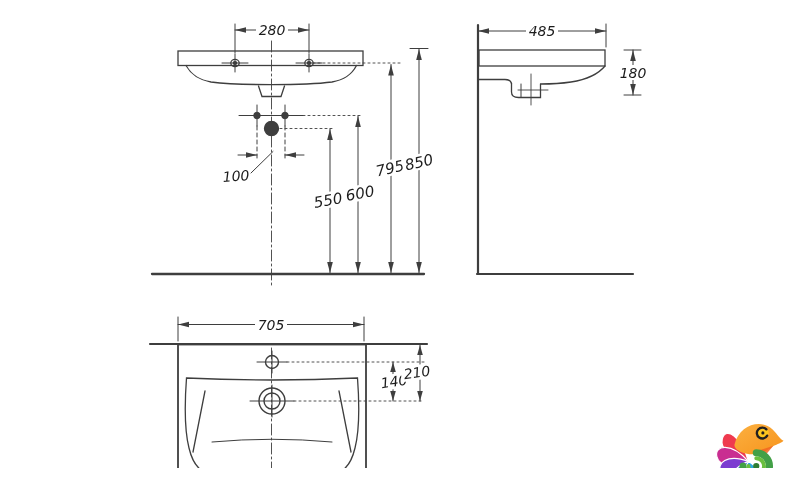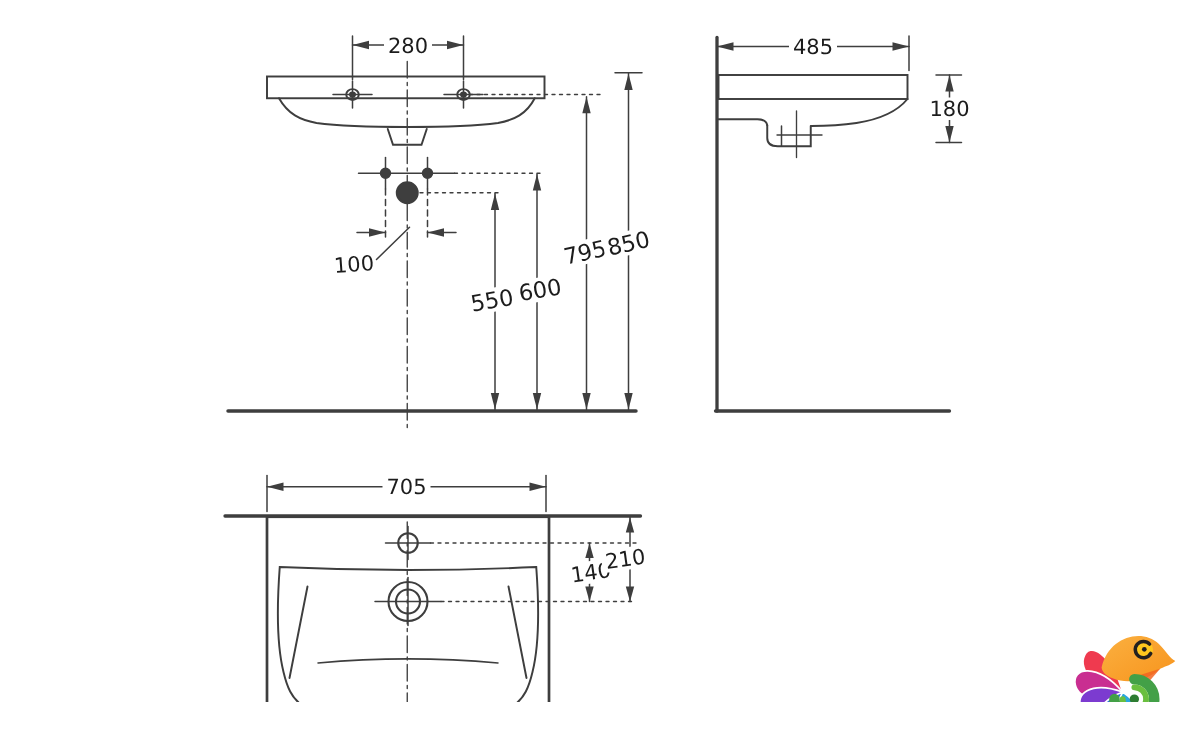--- a/index.html
+++ b/index.html
@@ -1,17 +1,17 @@
 <!DOCTYPE html>
 <html><head>
 <meta charset="utf-8">
 <style>
   html,body{margin:0;padding:0;background:#fff;}
   #canvas{position:relative;width:800px;height:468px;background:#fff;overflow:hidden;
-          font-family:"DejaVu Sans", sans-serif;}
+          font-family:"DejaVu Sans", sans-serif;font-style:italic;}
   svg{display:block;}
   .dim-label{font-family:"DejaVu Sans", sans-serif;font-size:14px;fill:#1c1c1c;}
   .dim-label.big{font-size:15px;}
   text{user-select:none;}
 </style>
 </head>
 <body>
 
 <div id="canvas">
 <svg width="800" height="500" viewBox="0 0 800 500">

